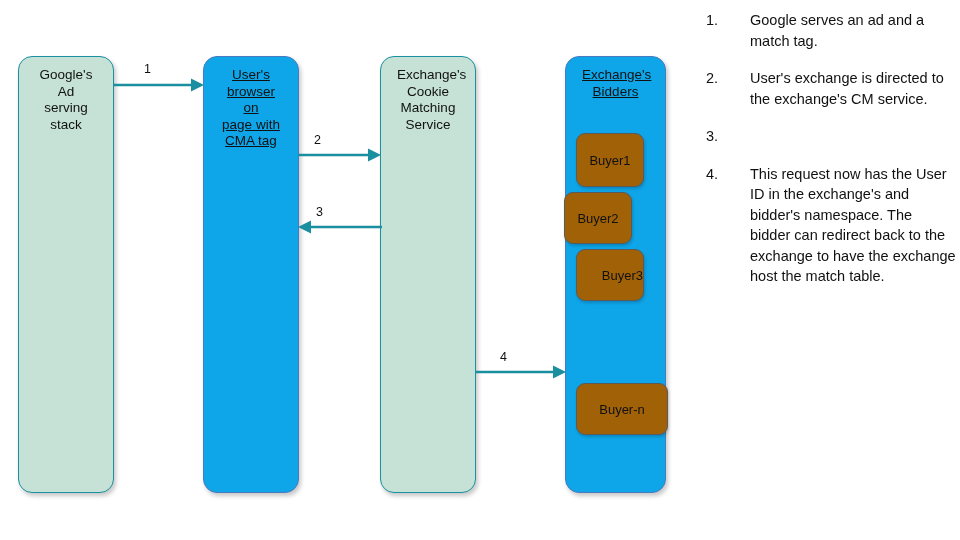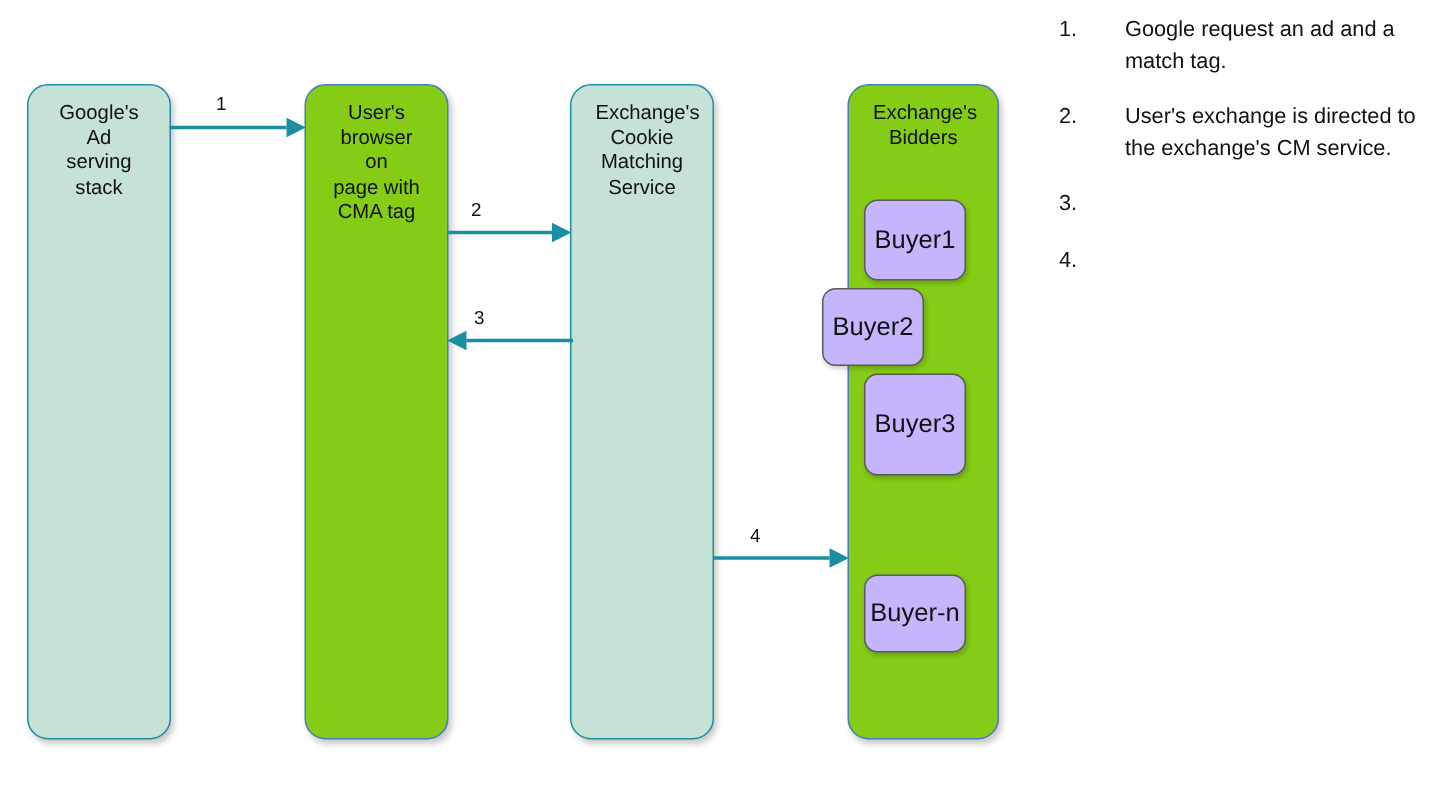--- a/index.html
+++ b/index.html
@@ -16,33 +16,33 @@
     position: absolute;
     border-radius: 14px;
     padding-top: 10px;
     text-align: center;
     font-size: 13.5px;
     line-height: 16.5px;
     color: #111;
     box-shadow: 2px 3px 4px rgba(0,0,0,0.22);
   }
   .pbox.green { background: #c6e2d6; border: 1.6px solid #1a90a0; }
-  .pbox.blue  { background: #84cc16; border: 1.6px solid #4a7bc0; }
+  .pbox.blue  { background: #0ea5e9; border: 1.6px solid #4a7bc0; text-decoration: underline; }
   .pbox .ttl { display: block; padding: 0 16px; }
 
   
   .buyer {
     position: absolute;
-    background: #c4b5fd;
+    background: #a16207;
     border: 1.2px solid #5a5a5a;
     border-radius: 9px;
     display: flex;
     align-items: center;
     justify-content: center;
-    font-size: 17px;
+    font-size: 13px;
     color: #111;
     box-shadow: 1px 2px 3px rgba(0,0,0,0.18);
   }
 
   
   .arrow { position: absolute; }
   .arrow svg { display: block; overflow: visible; }
   .alabel {
     position: absolute;
     font-size: 12.5px;
@@ -82,27 +82,27 @@
     <span class="ttl">Exchange's<br>Cookie<br>Matching<br>Service</span>
   </div>
 
   <div class="pbox blue" style="left:565px; top:56px; width:101px; height:437px;">
     <span class="ttl">Exchange's<br>Bidders</span>
   </div>
 
   <div class="buyer" style="left:576px; top:133px; width:68px; height:54px;">
     <span>Buyer1</span>
   </div>
-  <div class="buyer" style="left:548px; top:192px; width:68px; height:52px;">
+  <div class="buyer" style="left:564px; top:192px; width:68px; height:52px;">
     <span>Buyer2</span>
   </div>
-  <div class="buyer" style="left:576px; top:249px; width:68px; height:68px;">
+  <div class="buyer" style="left:576px; top:249px; width:68px; height:52px;justify-content:flex-end;">
     <span>Buyer3</span>
   </div>
-  <div class="buyer" style="left:576px; top:383px; width:68px; height:52px;">
+  <div class="buyer" style="left:576px; top:383px; width:92px; height:52px;">
     <span>Buyer-n</span>
   </div>
 
   <div class="arrow" style="left:113px; top:77px; width:92px; height:16px;">
     <svg width="92" height="16" viewBox="0 0 92 16" aria-hidden="true">
       <line x1="0" y1="8" x2="78" y2="8" stroke="#1a8fa0" stroke-width="2.4"></line>
       <polygon points="78,1.5 91,8 78,14.5" fill="#1a8fa0"></polygon>
     </svg>
   </div>
   <div class="alabel" style="left:144px; top:62px;">1</div>
@@ -127,27 +127,28 @@
     <svg width="91" height="16" viewBox="0 0 91 16" aria-hidden="true">
       <line x1="0" y1="8" x2="77" y2="8" stroke="#1a8fa0" stroke-width="2.4"></line>
       <polygon points="77,1.5 90,8 77,14.5" fill="#1a8fa0"></polygon>
     </svg>
   </div>
   <div class="alabel" style="left:500px; top:350px;">4</div>
 
   <ol id="notes">
     <li class="note">
       <span class="num">1.</span>
-      <span class="txt">Google request an ad and a match tag.</span>
+      <span class="txt">Google serves an ad and a match tag.</span>
     </li>
     <li class="note">
       <span class="num">2.</span>
       <span class="txt">User's exchange is directed to the exchange's CM service.</span>
     </li>
     <li class="note">
       <span class="num">3.</span>
     </li>
     <li class="note">
       <span class="num">4.</span>
+      <span class="txt">This request now has the User ID in the exchange's and bidder's namespace. The bidder can redirect back to the exchange to have the exchange host the match table.</span>
     </li>
   </ol>
 
 </div>
 
 </body></html>

